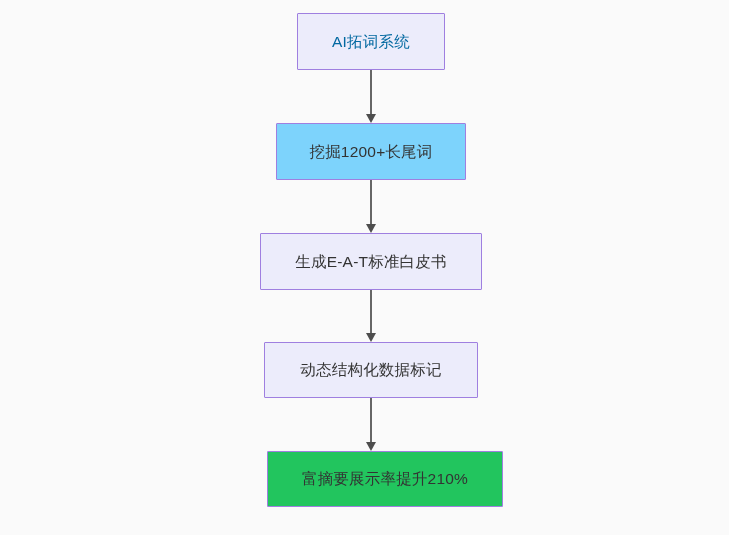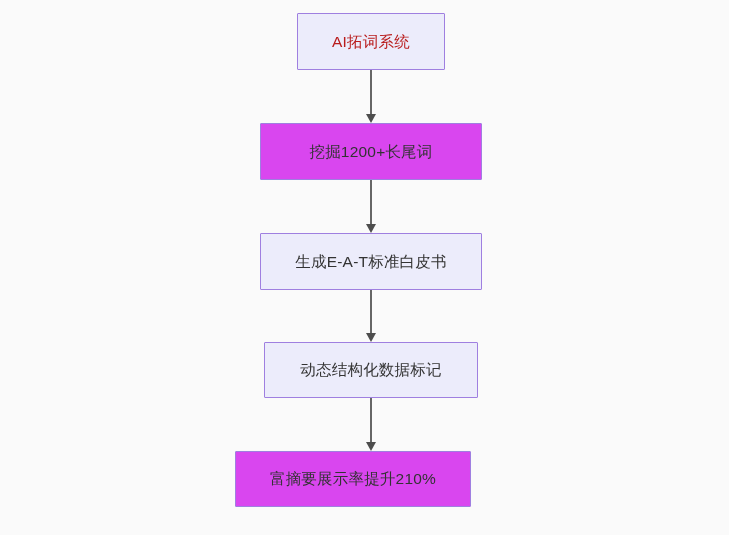--- a/index.html
+++ b/index.html
@@ -87,32 +87,32 @@
     <div class="edge-line" style="height: 44px; background: rgb(102, 102, 102);"></div>
     <div class="edge-arrow"></div>
   </div>
 
   <div class="edge" style="left: 371px; top: 398px; height: 53px; width: 12px;">
     <div class="edge-line" style="height: 45px; background: rgb(102, 102, 102);"></div>
     <div class="edge-arrow"></div>
   </div>
 
   <div class="node" style="left: 371px; top: 13px; width: 148px; height: 57px; background: rgb(236, 236, 251); border-color: rgb(159, 127, 224);">
-    <span class="node-label" style="color: #b91c1c;">AI拓词系统</span>
+    <span class="node-label" style="color: #0369a1;">AI拓词系统</span>
   </div>
 
-  <div class="node" style="left: 371px; top: 123px; width: 222px; height: 57px; background: #d946ef; border-color: rgb(159, 127, 224);">
+  <div class="node" style="left: 371px; top: 123px; width: 190px; height: 57px; background: #7dd3fc; border-color: rgb(159, 127, 224);">
     <span class="node-label" style="color: rgb(51, 51, 51);">挖掘1200+长尾词</span>
   </div>
 
   <div class="node" style="left: 371px; top: 342px; width: 214px; height: 56px; background: rgb(236, 236, 251); border-color: rgb(159, 127, 224);">
     <span class="node-label" style="color: rgb(51, 51, 51);">动态结构化数据标记</span>
   </div>
 
   <div class="node" style="left: 371px; top: 233px; width: 222px; height: 57px; background: rgb(236, 236, 251); border-color: rgb(159, 127, 224);">
     <span class="node-label" style="color: rgb(51, 51, 51);">生成E-A-T标准白皮书</span>
   </div>
 
-  <div class="node" style="left: 353px; top: 451px; width: 236px; height: 56px; background: #d946ef; border-color: rgb(159, 127, 224);">
+  <div class="node" style="left: 385px; top: 451px; width: 236px; height: 56px; background: #22c55e; border-color: rgb(159, 127, 224);">
     <span class="node-label" style="color: rgb(51, 51, 51);">富摘要展示率提升210%</span>
   </div>
 
 </div>
 
 </body></html>

